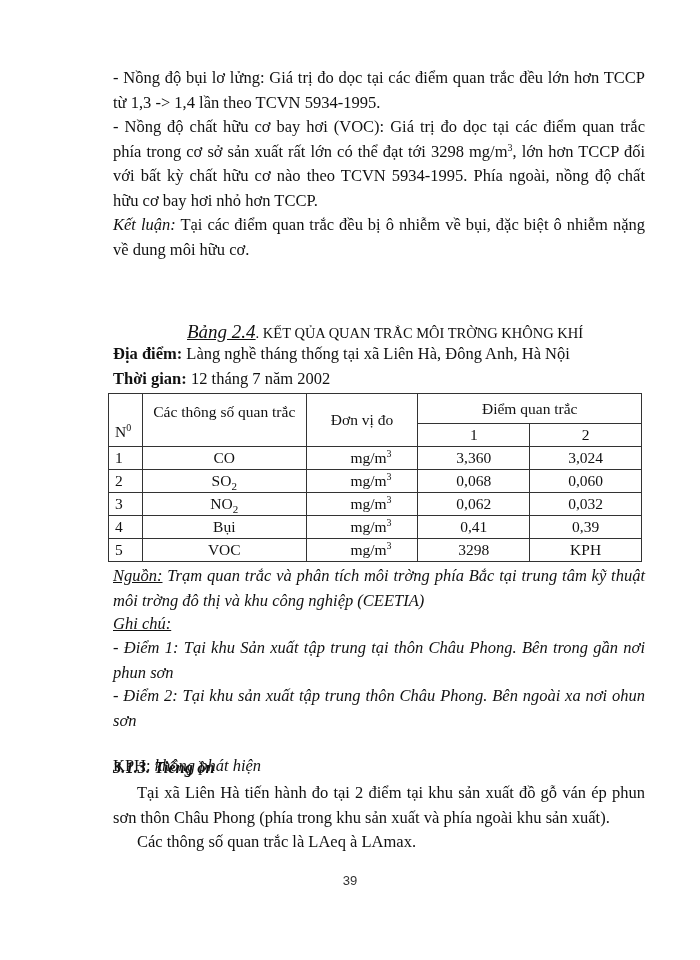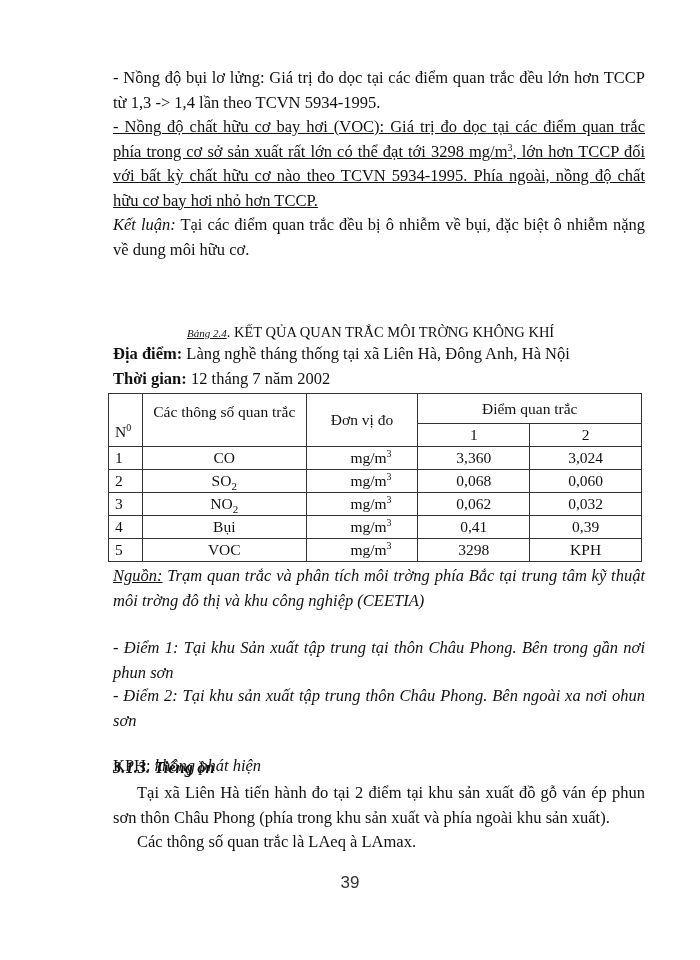--- a/index.html
+++ b/index.html
@@ -15,21 +15,21 @@
     margin: 0;
   }
   .i { font-style: italic; }
   .u { text-decoration: underline; }
   .b { font-weight: bold; }
   .indent { text-indent: 24px; }
   .title {
     position: absolute; left: 187px; top: 322px; font-size: 14.5px;
     line-height: 20px; white-space: nowrap;
   }
-  .title .lbl { font-style: italic; text-decoration: underline; font-size: 11px; }
+  .title .lbl { font-style: italic; text-decoration: underline; font-size: 19px; }
   .meta { position: absolute; left: 113px; font-size: 16.5px; line-height: 22px; white-space: nowrap; }
 
   table.data {
     position: absolute; left: 108px; top: 393px; width: 534px;
     border-collapse: collapse; font-size: 15.5px;
   }
   table.data td, table.data th {
     border: 1.3px solid #333; padding: 0; font-weight: normal;
     text-align: center; height: 22px; line-height: 20px;
   }
@@ -38,32 +38,32 @@
   .c-param { width: 164px; }
   .c-unit { width: 112px; }
   .c-p1 { width: 112px; }
   .c-p2 { width: 112px; }
   .no-head { vertical-align: bottom !important; text-align: left !important; padding-left: 6px !important; padding-bottom: 4px !important; }
   .param-head { vertical-align: top !important; padding-top: 8px !important; }
   .td-left { text-align: left !important; padding-left: 6px !important; }
   .unit-cell { padding-left: 18px !important; }
   sup { font-size: 10px; line-height: 0; vertical-align: 6px; }
   sub { font-size: 11px; line-height: 0; }
-  .pagenum { position: absolute; left: 0; width: 700px; top: 873px; text-align: center; font-size: 17px; color: #333; font-family: "Liberation Sans", sans-serif; }
+  .pagenum { position: absolute; left: 0; width: 700px; top: 873px; text-align: center; font-size: 13px; color: #333; font-family: "Liberation Sans", sans-serif; }
 </style>
 </head>
 <body>
 
 <div class="page">
 
   <p class="p" style="top:66px;">
     <span>- Nồng độ bụi lơ lửng: Giá trị đo dọc   tại các điểm quan trắc đều lớn hơn TCCP từ 1,3 -&gt; 1,4 lần theo TCVN 5934-1995.</span>
   </p>
 
-  <p class="p" style="top:115px;text-decoration:underline;">
+  <p class="p" style="top:115px;">
     <span>- Nồng độ chất hữu cơ bay hơi (VOC): Giá trị đo dọc   tại các điểm quan trắc phía trong cơ sở sản xuất rất lớn có thể đạt tới 3298 mg/m</span><sup>3</sup><span>, lớn hơn TCCP đối với bất kỳ chất hữu cơ nào theo TCVN 5934-1995. Phía ngoài, nồng độ chất hữu cơ bay hơi nhỏ hơn TCCP.</span>
   </p>
 
   <p class="p" style="top:213px;">
     <span class="i">Kết luận:</span><span> Tại các điểm quan trắc đều bị ô nhiễm về bụi, đặc biệt ô nhiễm nặng về dung môi hữu cơ.</span>
   </p>
 
   <div class="title">
     <span class="lbl">Bảng 2.4</span><span>. </span><span>KẾT QỦA QUAN TRẮC MÔI TRỜNG    KHÔNG KHÍ</span>
   </div>
@@ -130,20 +130,23 @@
       <td>3298</td>
       <td>KPH</td>
     </tr>
   </tbody>
     </table>
 
   <p class="p i" style="top:564px;">
     <span class="u">Nguồn:</span><span> Trạm quan trắc và phân tích môi trờng   phía Bắc tại trung tâm kỹ thuật môi trờng   đô thị và khu công nghiệp (CEETIA)</span>
   </p>
 
+  <p class="p i" style="top:612px;">
+    <span class="u">Ghi chú:</span>
+  </p>
 
   <p class="p i" style="top:636px;">- Điểm 1: Tại khu Sản xuất tập trung tại thôn Châu Phong. Bên trong gần nơi phun sơn</p>
 
   <p class="p i" style="top:684px;">- Điểm 2: Tại khu sản xuất tập trung thôn Châu Phong. Bên ngoài xa nơi ohun sơn</p>
 
   <p class="p" style="top:732px;margin-top:22px;">
     <span>KPH:</span><span class="i"> không phát hiện</span>
   </p>
 
   <p class="p b i" style="top:756px;">3.1.3. Tiếng ồn</p>

